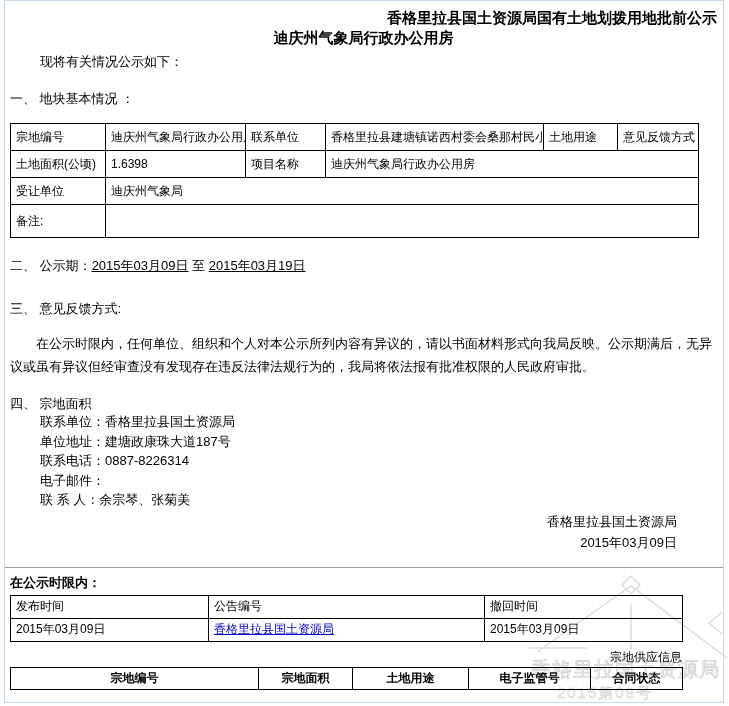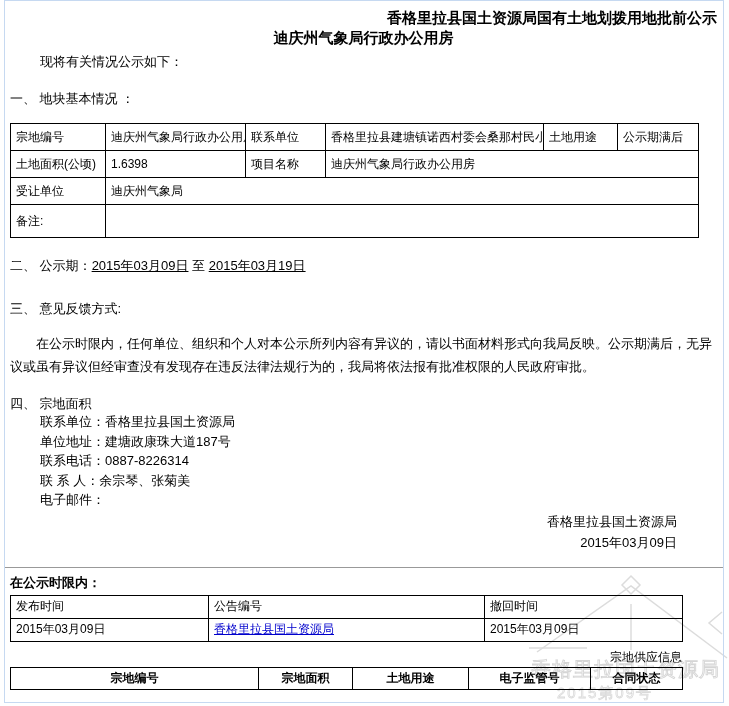--- a/index.html
+++ b/index.html
@@ -82,21 +82,21 @@
         <col style="width:74px">
         <col style="width:81px">
     </colgroup>
     <tbody>
         <tr>
       <td>宗地编号</td>
       <td>迪庆州气象局行政办公用房</td>
       <td>联系单位</td>
       <td>香格里拉县建塘镇诺西村委会桑那村民小组</td>
       <td>土地用途</td>
-      <td>公示期满后</td>
+      <td>意见反馈方式</td>
     </tr>
     <tr>
       <td>土地面积(公顷)</td>
       <td>1.6398</td>
       <td>项目名称</td>
       <td colspan="3">迪庆州气象局行政办公用房</td>
     </tr>
     <tr>
       <td>受让单位</td>
       <td colspan="5">迪庆州气象局</td>
@@ -115,22 +115,22 @@
   </div>
 
   <div class="sec sec3">三、  意见反馈方式:</div>
   <div class="para">在公示时限内，任何单位、组织和个人对本公示所列内容有异议的，请以书面材料形式向我局反映。公示期满后，无异议或虽有异议但经审查没有发现存在违反法律法规行为的，我局将依法报有批准权限的人民政府审批。</div>
 
   <div class="sec sec4">四、  宗地面积</div>
   <div class="contact">
     <div>联系单位：香格里拉县国土资源局</div>
     <div>单位地址：建塘政康珠大道187号</div>
     <div>联系电话：0887-8226314</div>
+    <div>电子邮件：</div>
     <div>联 系 人：余宗琴、张菊美</div>
-    <div>电子邮件：</div>
   </div>
 
   <div class="sig">
     <div>香格里拉县国土资源局</div>
     <div>2015年03月09日</div>
   </div>
 
   <div class="divider"></div>
 
   <div class="hist-head">在公示时限内：</div>

